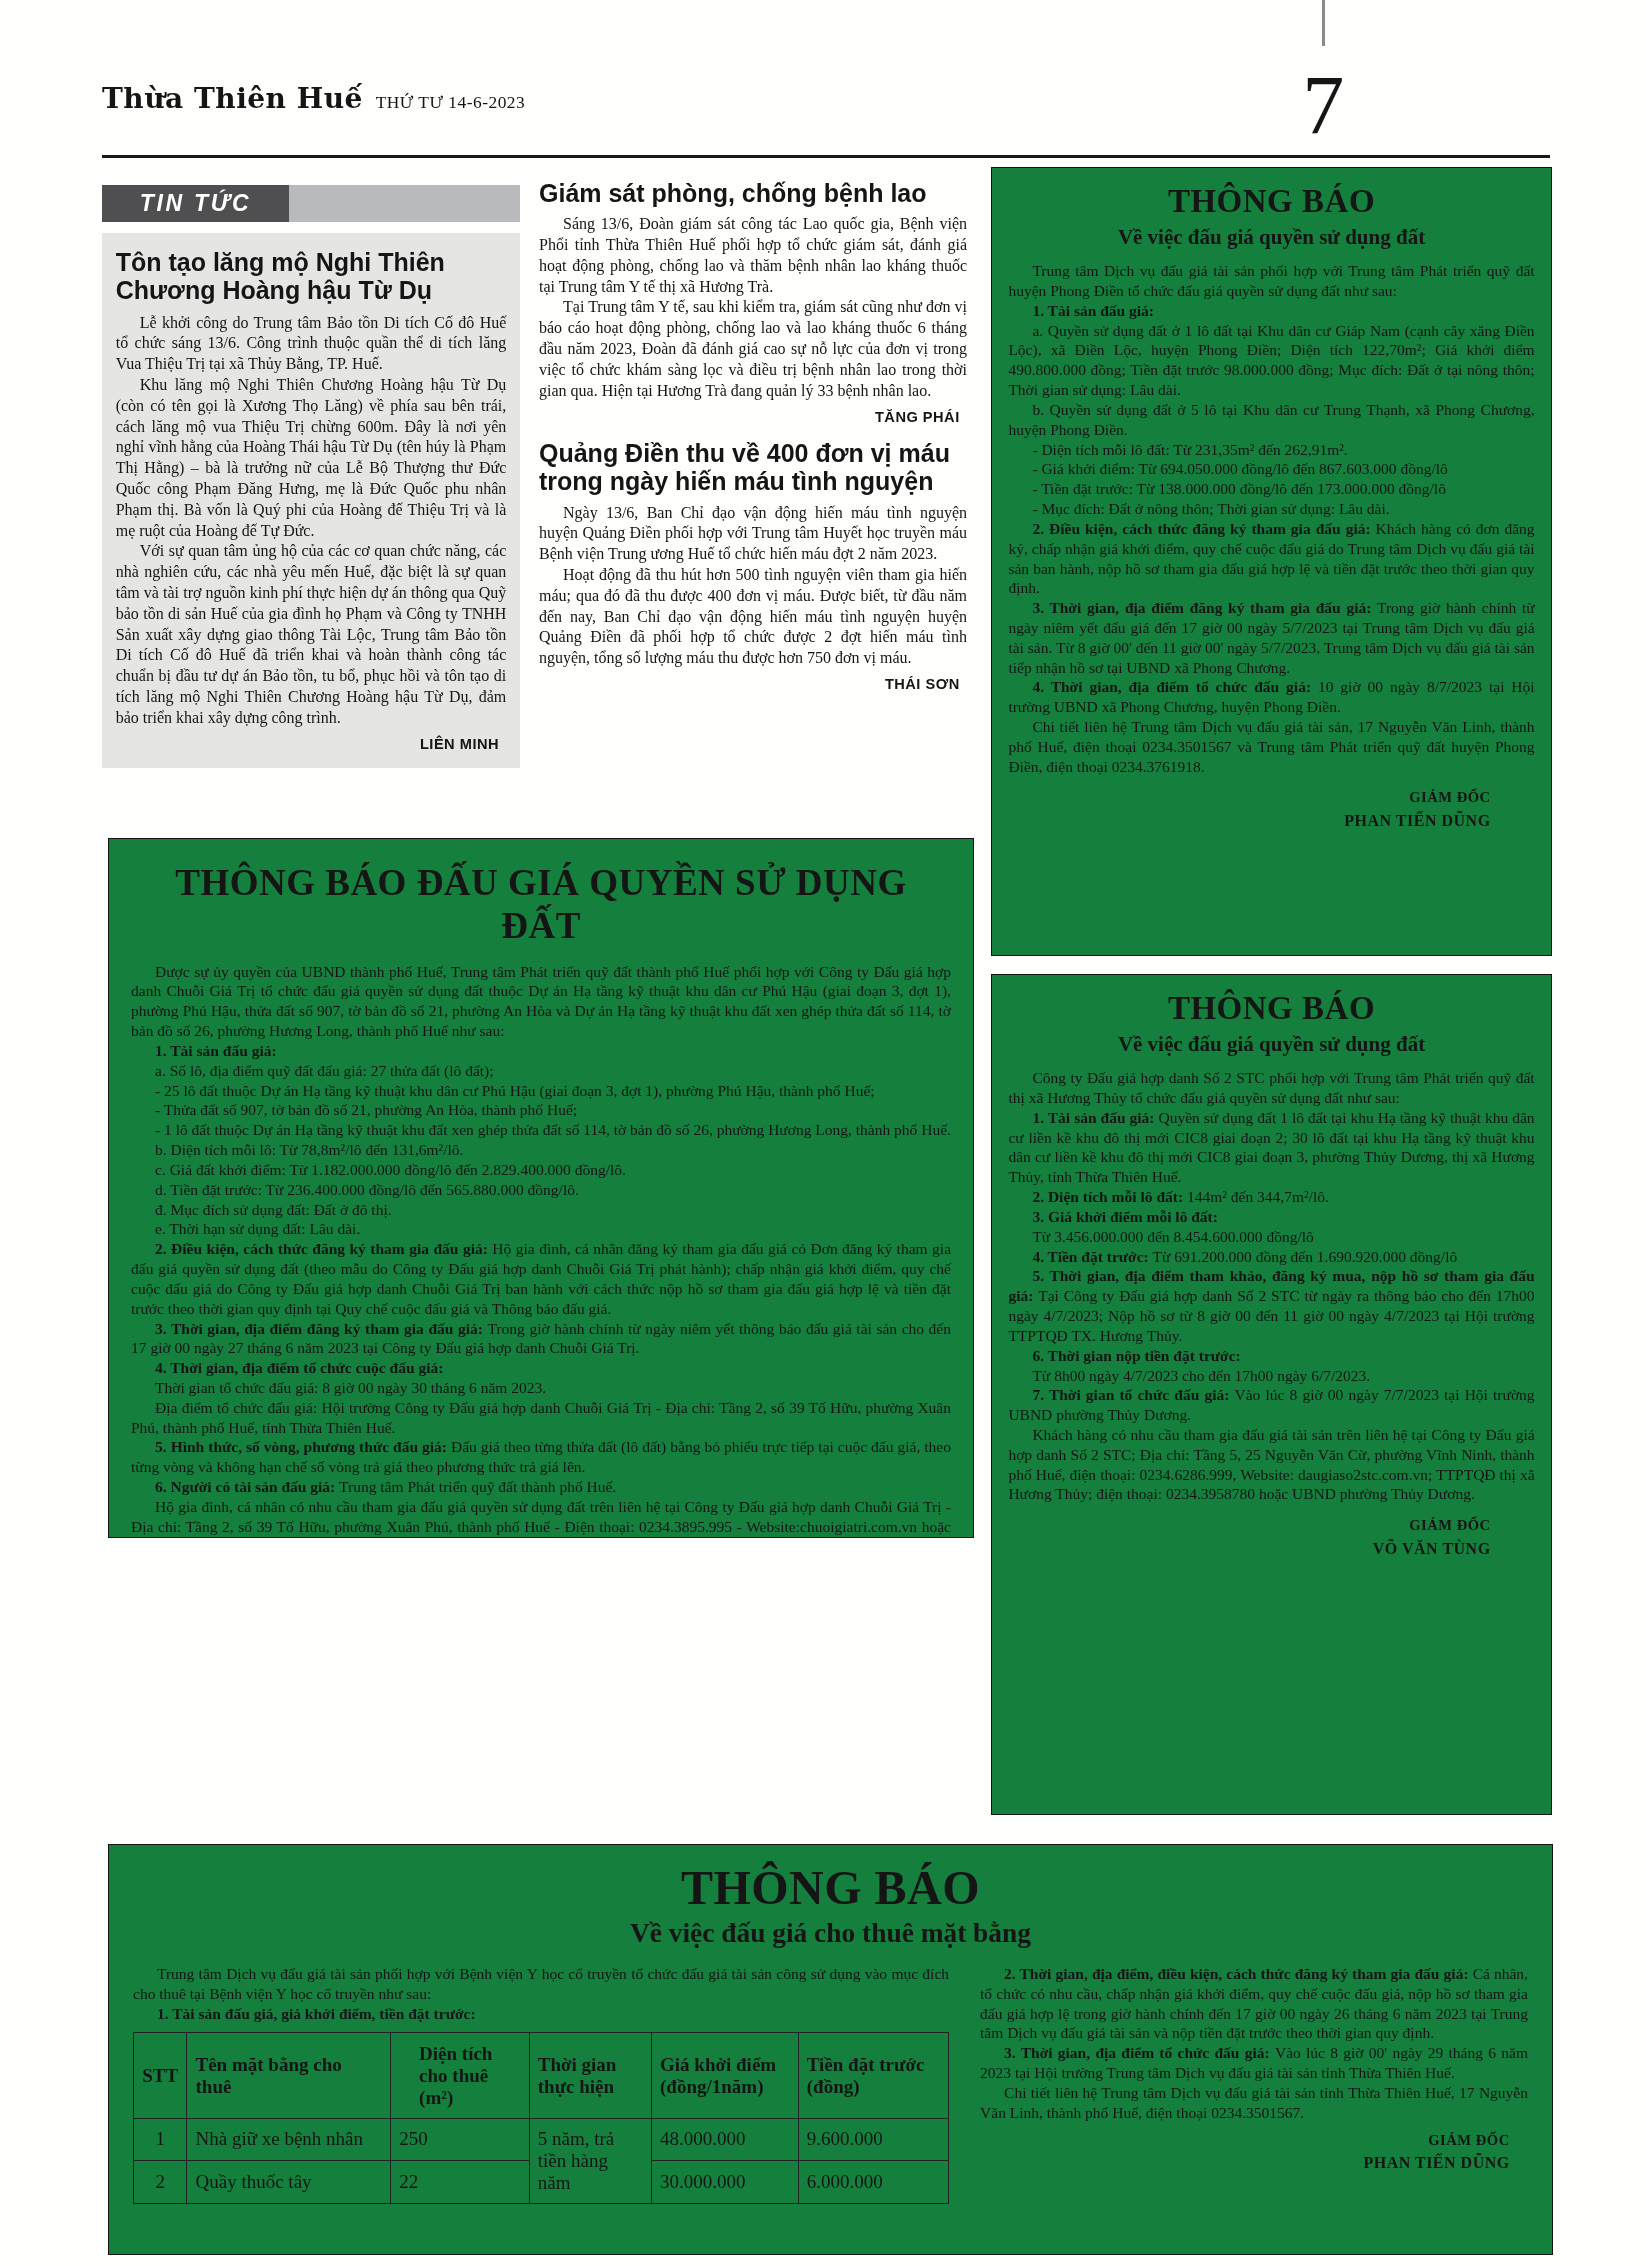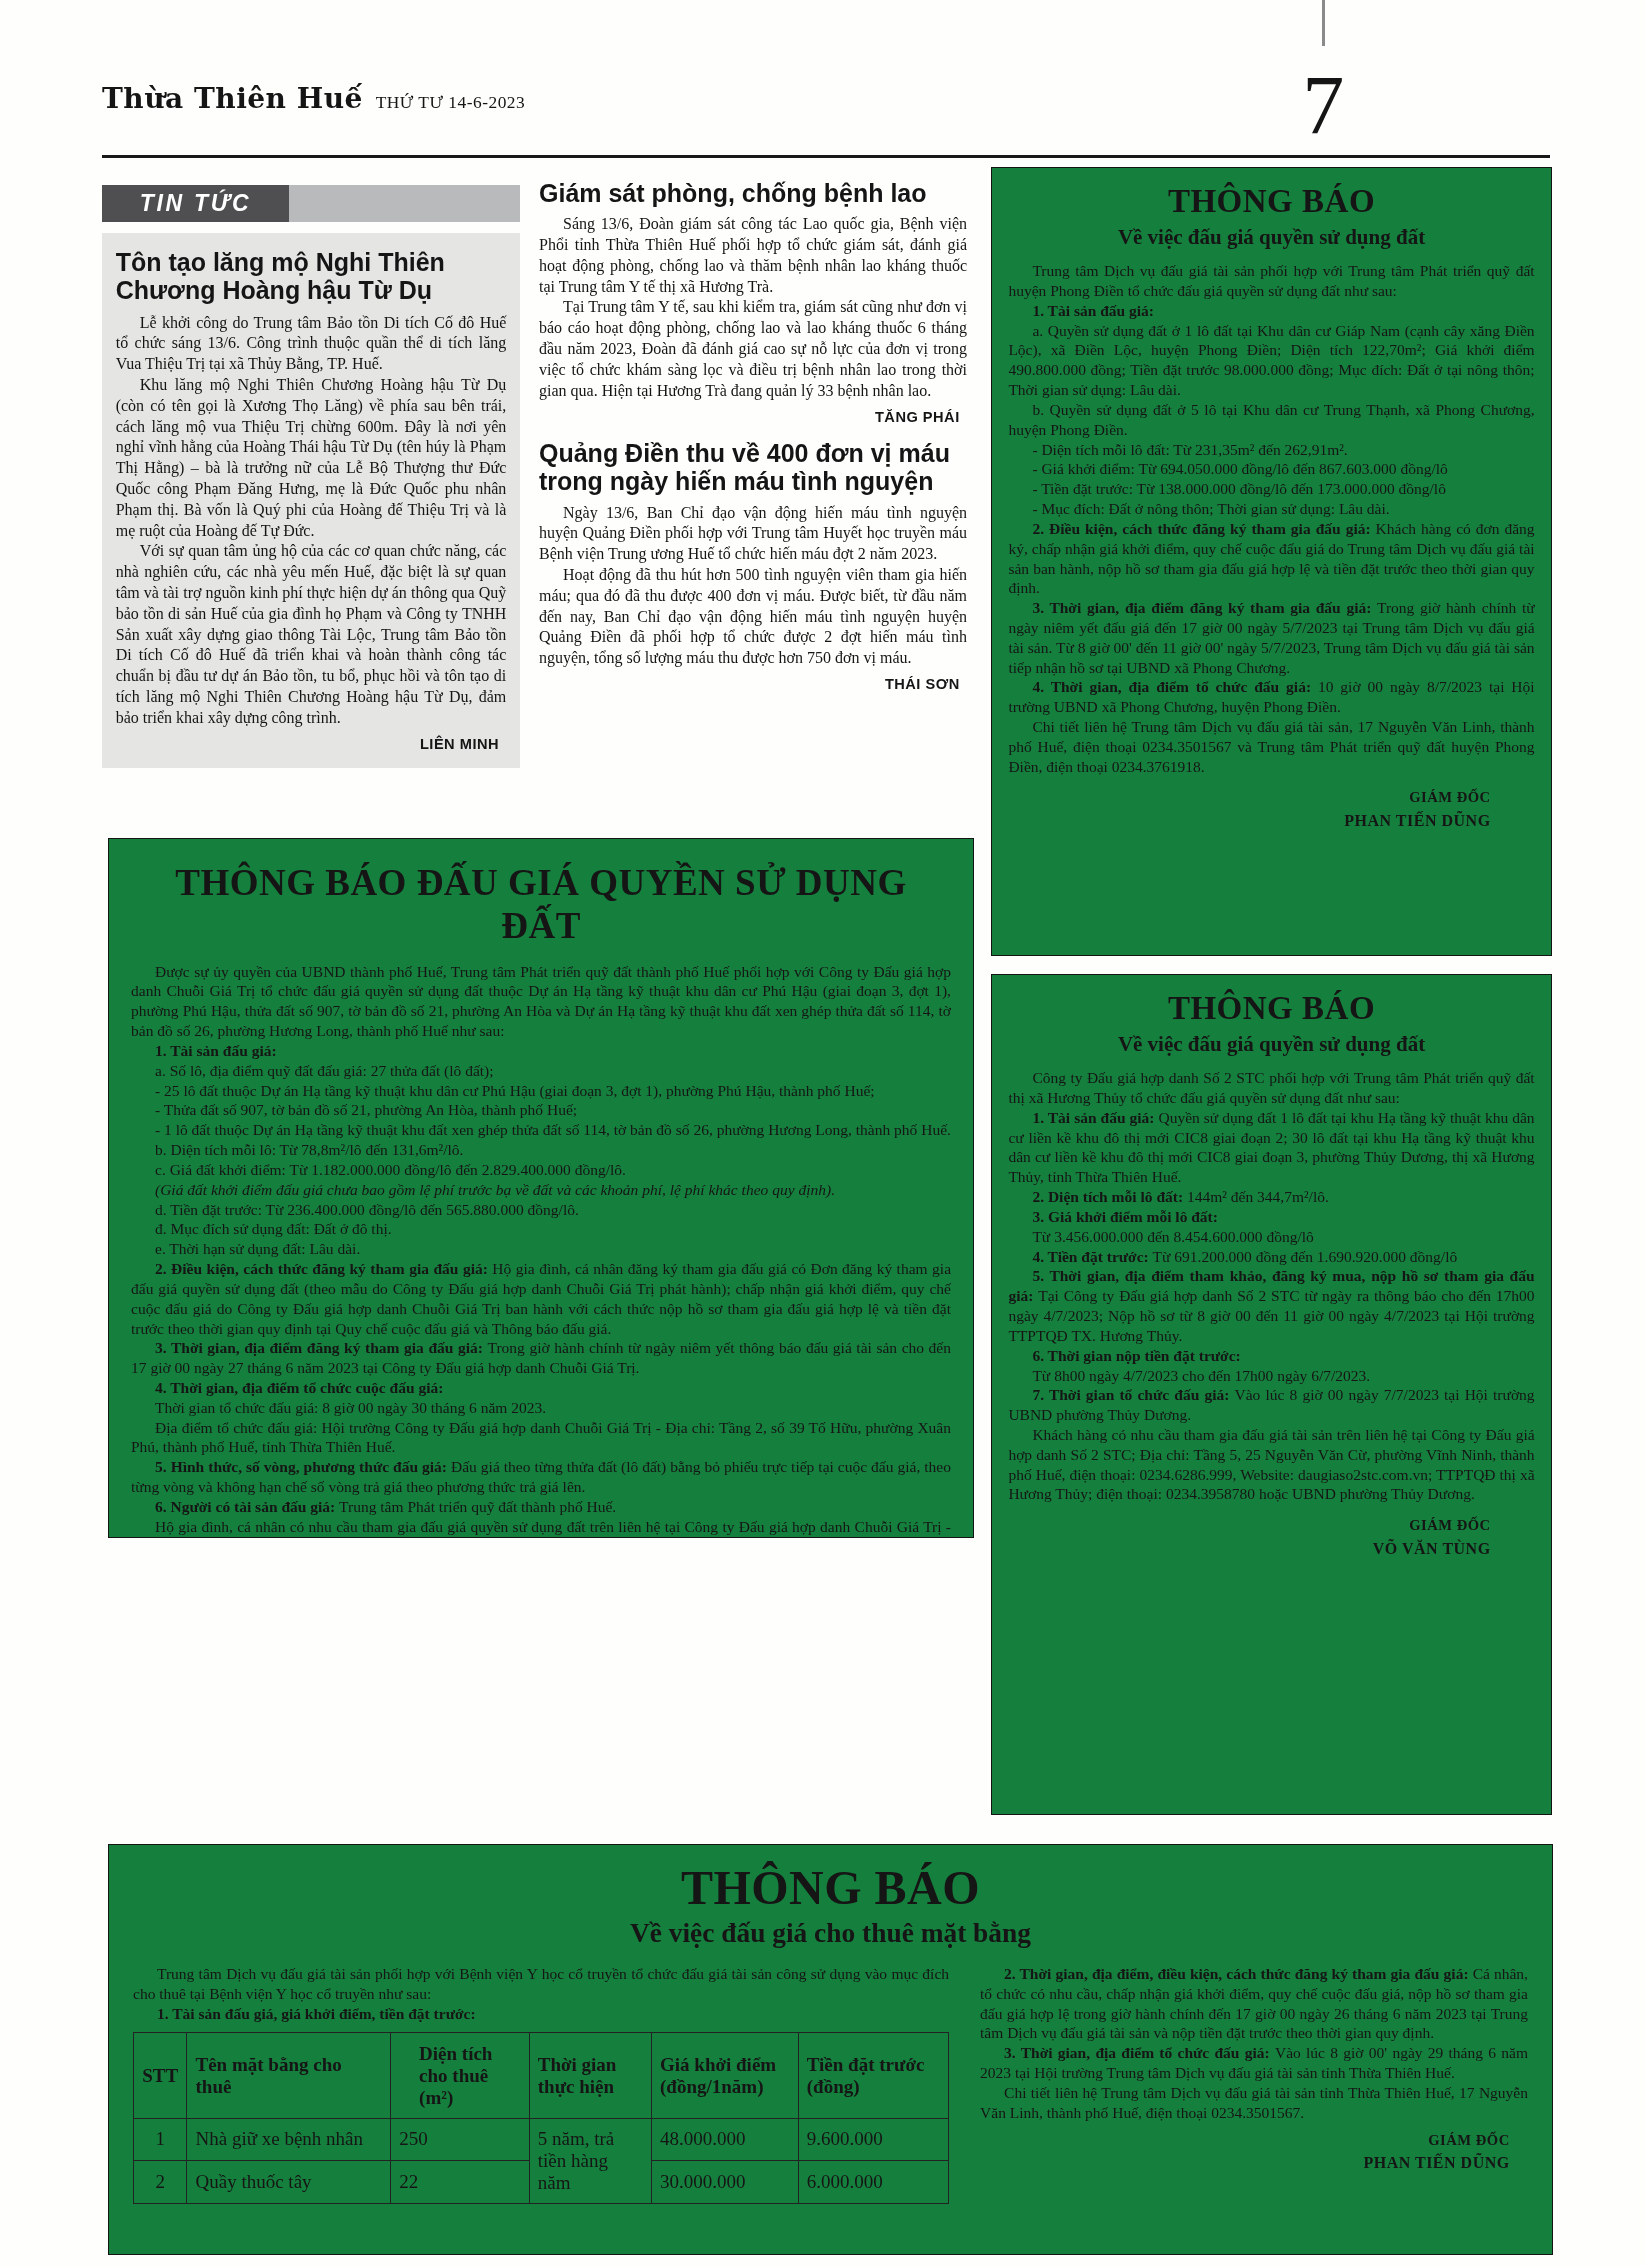--- a/index.html
+++ b/index.html
@@ -170,21 +170,20 @@
     <h1 class="notice-title">THÔNG BÁO ĐẤU GIÁ QUYỀN SỬ DỤNG ĐẤT</h1>
     <div class="paras">
         <p class="para">Được sự ủy quyền của UBND thành phố Huế, Trung tâm Phát triển quỹ đất thành phố Huế phối hợp với Công ty Đấu giá hợp danh Chuỗi Giá Trị tổ chức đấu giá quyền sử dụng đất thuộc Dự án Hạ tầng kỹ thuật khu dân cư Phú Hậu (giai đoạn 3, đợt 1), phường Phú Hậu, thửa đất số 907, tờ bản đồ số 21, phường An Hòa và Dự án Hạ tầng kỹ thuật khu đất xen ghép thửa đất số 114, tờ bản đồ số 26, phường Hương Long, thành phố Huế như sau:</p>
         <p class="para"><b>1. Tài sản đấu giá: </b></p>
         <p class="para">a. Số lô, địa điểm quỹ đất đấu giá: 27 thửa đất (lô đất);</p>
         <p class="para">- 25 lô đất thuộc Dự án Hạ tầng kỹ thuật khu dân cư Phú Hậu (giai đoạn 3, đợt 1), phường Phú Hậu, thành phố Huế;</p>
         <p class="para">- Thửa đất số 907, tờ bản đồ số 21, phường An Hòa, thành phố Huế;</p>
         <p class="para">- 1 lô đất thuộc Dự án Hạ tầng kỹ thuật khu đất xen ghép thửa đất số 114, tờ bản đồ số 26, phường Hương Long, thành phố Huế.</p>
         <p class="para">b. Diện tích mỗi lô: Từ 78,8m²/lô đến 131,6m²/lô.</p>
         <p class="para">c. Giá đất khởi điểm: Từ 1.182.000.000 đồng/lô đến 2.829.400.000 đồng/lô.</p>
-        <p class="para italic">(Giá đất khởi điểm đấu giá chưa bao gồm lệ phí trước bạ về đất và các khoản phí, lệ phí khác theo quy định).</p>
         <p class="para">d. Tiền đặt trước: Từ 236.400.000 đồng/lô đến 565.880.000 đồng/lô.</p>
         <p class="para">đ. Mục đích sử dụng đất: Đất ở đô thị.</p>
         <p class="para">e. Thời hạn sử dụng đất: Lâu dài.</p>
         <p class="para"><b>2. Điều kiện, cách thức đăng ký tham gia đấu giá: </b>Hộ gia đình, cá nhân đăng ký tham gia đấu giá có Đơn đăng ký tham gia đấu giá quyền sử dụng đất (theo mẫu do Công ty Đấu giá hợp danh Chuỗi Giá Trị phát hành); chấp nhận giá khởi điểm, quy chế cuộc đấu giá do Công ty Đấu giá hợp danh Chuỗi Giá Trị ban hành với cách thức nộp hồ sơ tham gia đấu giá hợp lệ và tiền đặt trước theo thời gian quy định tại Quy chế cuộc đấu giá và Thông báo đấu giá.</p>
         <p class="para"><b>3. Thời gian, địa điểm đăng ký tham gia đấu giá: </b>Trong giờ hành chính từ ngày niêm yết thông báo đấu giá tài sản cho đến 17 giờ 00 ngày 27 tháng 6 năm 2023 tại Công ty Đấu giá hợp danh Chuỗi Giá Trị.</p>
         <p class="para"><b>4. Thời gian, địa điểm tổ chức cuộc đấu giá: </b></p>
         <p class="para">Thời gian tổ chức đấu giá: 8 giờ 00 ngày 30 tháng 6 năm 2023.</p>
         <p class="para">Địa điểm tổ chức đấu giá: Hội trường Công ty Đấu giá hợp danh Chuỗi Giá Trị - Địa chỉ: Tầng 2, số 39 Tố Hữu, phường Xuân Phú, thành phố Huế, tỉnh Thừa Thiên Huế.</p>
         <p class="para"><b>5. Hình thức, số vòng, phương thức đấu giá: </b>Đấu giá theo từng thửa đất (lô đất) bằng bỏ phiếu trực tiếp tại cuộc đấu giá, theo từng vòng và không hạn chế số vòng trả giá theo phương thức trả giá lên.</p>
         <p class="para"><b>6. Người có tài sản đấu giá: </b>Trung tâm Phát triển quỹ đất thành phố Huế.</p>

